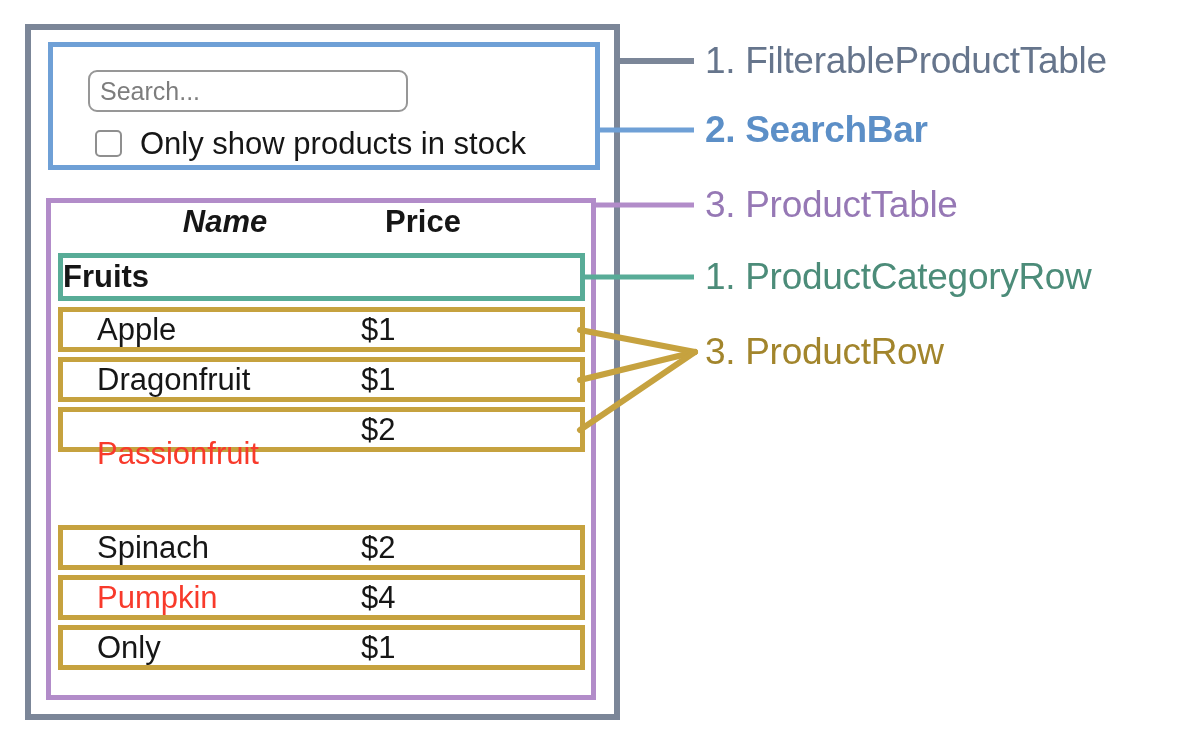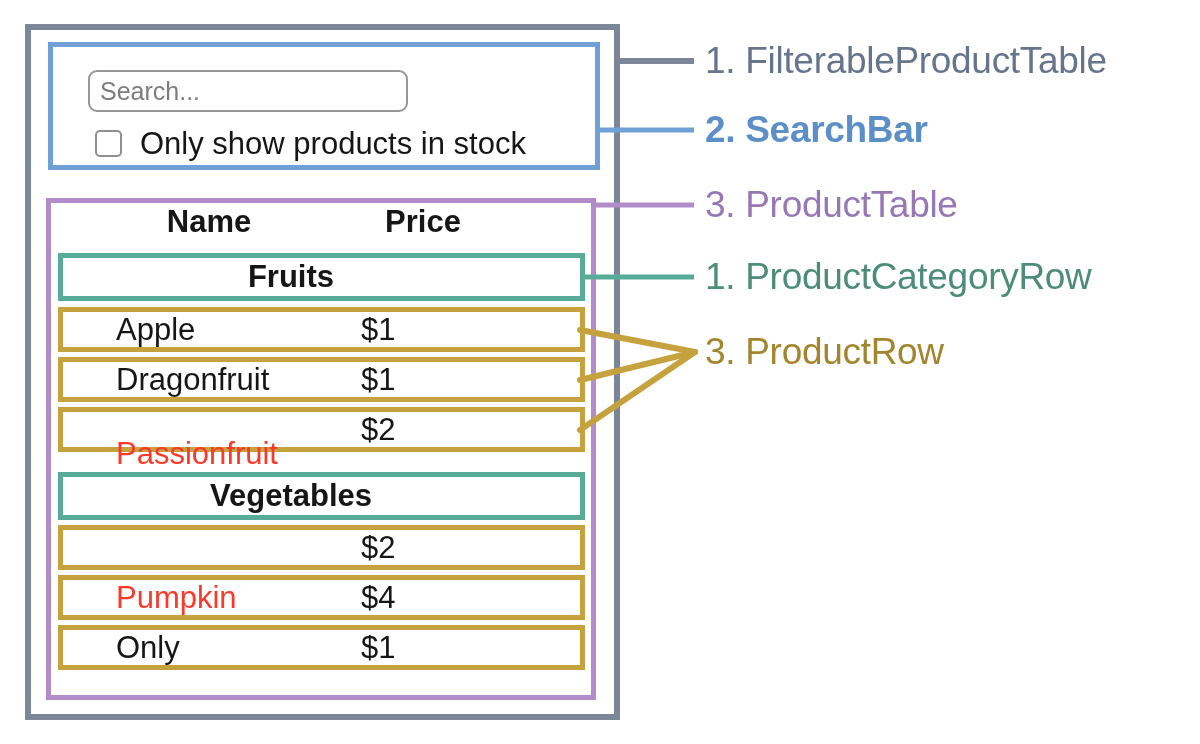--- a/index.html
+++ b/index.html
@@ -28,30 +28,30 @@
   .checkbox-label {
     position:absolute; left:140px; top:127px; height:34px; line-height:34px;
     font-size:31px; color:#161616; white-space:nowrap;text-align:center;
   }
 
   .col-header {
     position:absolute; top:200px; height:44px; line-height:44px;
     transform:translateX(-50%); font-size:31px; font-weight:bold; color:#161616;
     white-space:nowrap;
   }
-  .col-header.name  { left:209px; }
+  .col-header.name  { left:225px;font-style:italic; }
   .col-header.price { left:423px; }
 
   .row {
     position:absolute; left:58px; width:527px; box-sizing:border-box;
     display:flex; align-items:center; background:#fff;
   }
-  .crow { height:48px; border:5px solid #58AC97; justify-content:center; padding-right:61px; }
+  .crow { height:48px; border:5px solid #58AC97; justify-content:flex-start; padding-right:61px; }
   .crow .cat-label { font-size:31px; font-weight:bold; color:#161616; white-space:nowrap; }
-  .prow { height:45px; border:5px solid #C6A23F; position:absolute;padding-left:19px; }
+  .prow { height:45px; border:5px solid #C6A23F; position:absolute; }
   .prow .pname { margin-left:34px; font-size:31px; color:#161616; white-space:nowrap; }
   .prow .pprice { position:absolute; left:298px; font-size:31px; color:#161616; white-space:nowrap; }
 
   .legend-label {
     position:absolute; left:705px; height:46px; line-height:46px;
     font-family:"Liberation Sans", sans-serif;
     font-size:37px; font-weight:500; letter-spacing:-0.3px; white-space:nowrap;
   }
   .connectors { position:absolute; left:0; top:0; width:1200px; height:744px; pointer-events:none; }
 </style>
@@ -81,25 +81,23 @@
   </div>
   <div class="row prow" style="top:357px;">
     <span class="pname" style="color: rgb(22, 22, 22);">Dragonfruit</span>
     <span class="pprice">$1</span>
   </div>
   <div class="row prow" style="top:407px;">
     <span class="pname" style="color: rgb(248, 58, 43); margin-top: 48px;">Passionfruit</span>
     <span class="pprice">$2</span>
   </div>
 
-  <div class="row crow" style="top:472px;">
-    <span class="cat-label">Vegetables</span>
-  </div>
 
   <div class="row prow" style="top:525px;">
+    <span class="pname" style="color: rgb(22, 22, 22);">Spinach</span>
     <span class="pprice">$2</span>
   </div>
   <div class="row prow" style="top:575px;">
     <span class="pname" style="color: rgb(248, 58, 43);">Pumpkin</span>
     <span class="pprice">$4</span>
   </div>
   <div class="row prow" style="top:625px;">
     <span class="pname" style="color: rgb(22, 22, 22);">Only</span>
     <span class="pprice">$1</span>
   </div>

